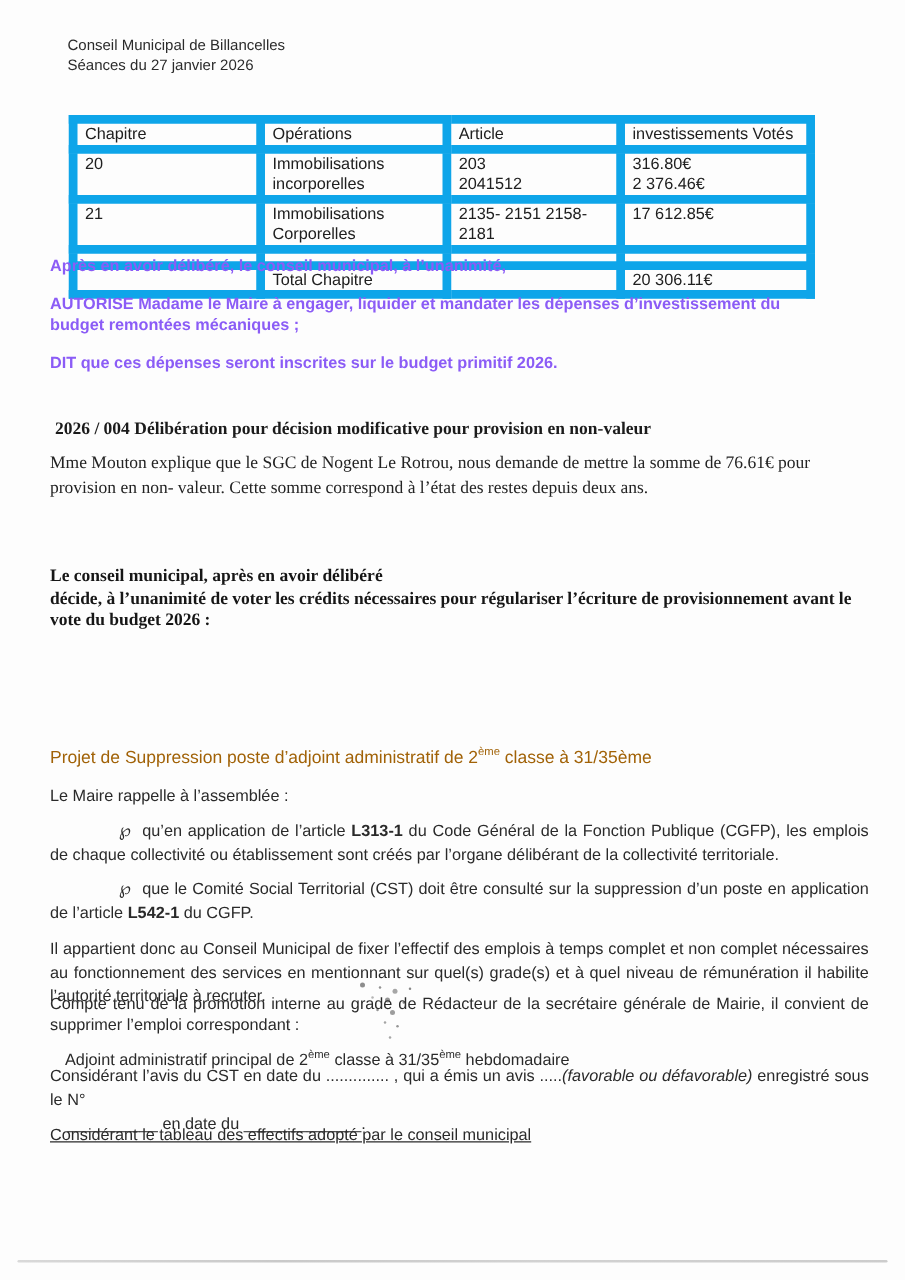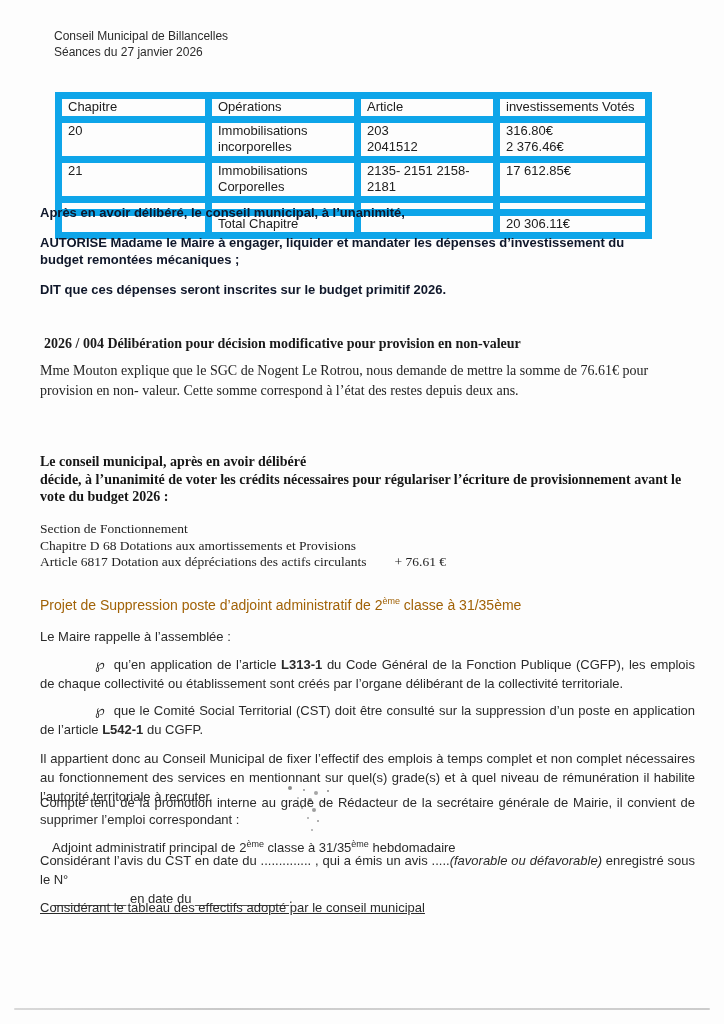--- a/index.html
+++ b/index.html
@@ -12,21 +12,21 @@
   .hdr{font-size:12px;line-height:16px;color:#2b2b2b;}
   .doc-table{border-collapse:collapse;font-size:13px;line-height:16.5px;color:#202020;}
   .doc-table td,.doc-table th{border:7px solid #0ea5e9;padding:0 6px;vertical-align:top;
         font-weight:normal;text-align:left;}
   .col-chap{width:131px;}
   .col-op{width:130px;}
   .col-art{width:120px;}
   .col-amt{width:133px;}
   .amt{text-align:right;padding-right:72px !important;}
   .spacer-row td{height:6px;padding:0;}
-  .p-bold{font-size:13px;font-weight:bold;line-height:17px;color:#0f172a;}
+  .p-bold{font-size:13px;font-weight:bold;line-height:17px;color:#8b5cf6;}
   .serif-h{font-size:14px;font-weight:bold;color:#1b1b1b;}
   .serif-p{font-size:14px;line-height:19.5px;color:#232323;}
   .serif-lines{font-size:13.5px;line-height:16.5px;color:#232323;}
   .sans-h{font-size:14px;font-weight:normal;color:#a16207;}
   .body-p{font-size:13px;line-height:19px;text-align:justify;color:#2a2a2a;}
   .bullet-p{text-indent:55px;}
   .bullet-glyph{display:inline-block;text-indent:0;margin-right:9px;font-size:14px;}
   sup.sp{font-size:9px;vertical-align:super;line-height:0;}
   .line2-indent{padding-left:14px;margin-top:24px;}
   .amount-gap{margin-left:28px;}
@@ -112,27 +112,20 @@
   <h2 class="abs serif serif-h" style="left:40px;top:332px;width:660px;margin:4px;">2026 / 004 Délibération pour décision modificative pour provision en non-valeur</h2>
 
   <p class="abs serif serif-p" style="left:40px;top:361px;width:612px;margin:0;">Mme Mouton explique que le SGC de Nogent Le Rotrou, nous demande de mettre la somme de 76.61€ pour provision en non- valeur. Cette somme correspond à l’état des restes depuis deux ans.</p>
 
 
   <p class="abs serif serif-p b" style="left:40px;top:453px;width:664px;margin:0;line-height:17.5px;color:#161616;">
     <span>Le conseil municipal, après en avoir délibéré</span><br>
     <span>décide, à l’unanimité de voter les crédits nécessaires pour régulariser l’écriture de provisionnement avant le vote du budget 2026 :</span>
   </p>
 
-  <div class="abs serif serif-lines" style="left:40px;top:521px;width:648px;">
-    <div>Section de Fonctionnement</div>
-    <div>Chapitre D 68 Dotations aux amortissements et Provisions</div>
-    <div>
-      <span>Article 6817 Dotation aux dépréciations des actifs circulants</span><span class="amount-gap">+ 76.61 €</span>
-    </div>
-  </div>
 
   <h2 class="abs sans-h" style="left:40px;top:597px;width:660px;margin:0;">
     <span>Projet de Suppression poste d’adjoint administratif de 2</span><sup class="sp">ème</sup><span> classe à 31/35ème</span>
   </h2>
 
   <p class="abs body-p" style="left:40px;top:627px;width:648px;margin:0;text-align:left;">Le Maire rappelle à l’assemblée :</p>
 
   <p class="abs body-p bullet-p" style="left:40px;top:655px;width:655px;margin:0;">
     <span class="bullet-glyph">℘</span><span>qu’en application de l’article </span><span class="b">L313-1</span><span> du Code Général de la Fonction Publique (CGFP), les emplois de chaque collectivité ou établissement sont créés par l’organe délibérant de la collectivité territoriale.</span>
   </p>

